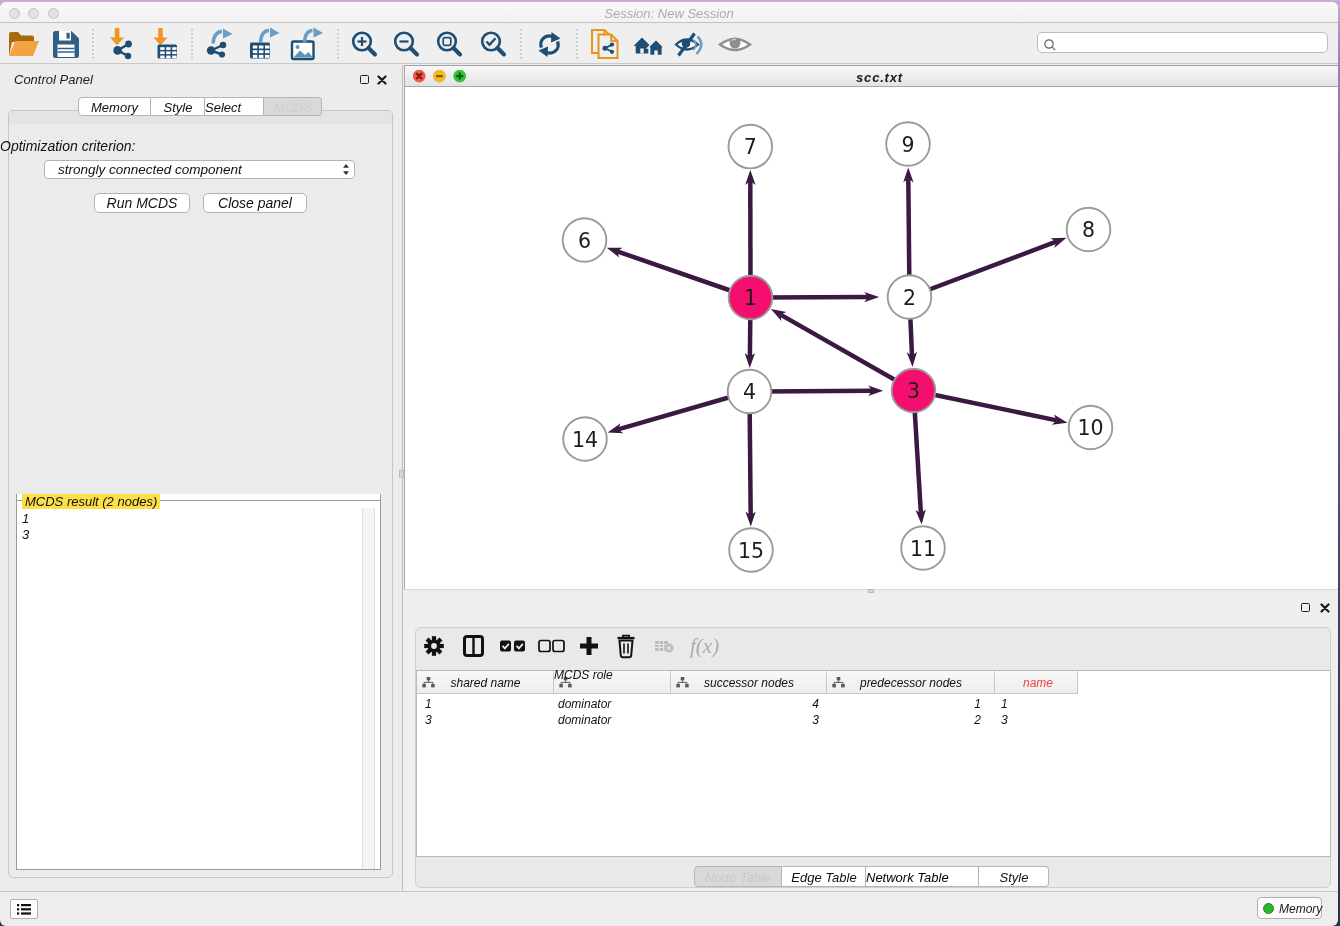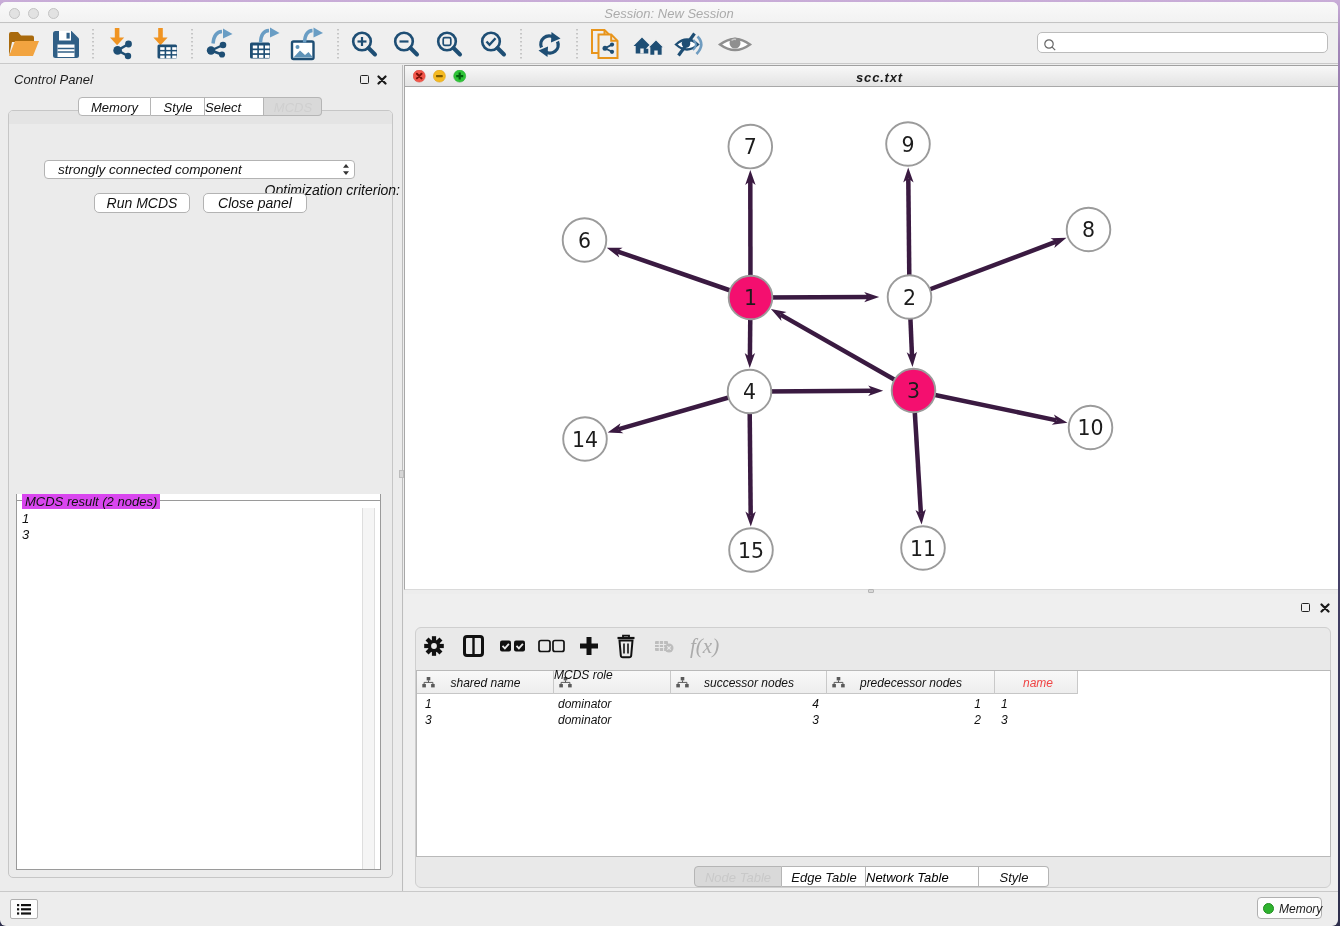--- a/index.html
+++ b/index.html
@@ -193,36 +193,36 @@
 
 <div class="abs" style="left:78px;top:97px;width:73px;height:19px;background:#fff;border:1px solid #b5b5b5;border-radius:4px 0 0 4px;"></div>
 <div class="txt" style="left:78px;top:99.5px;width:73px;text-align:center;font-size:13px;color:#111;">Memory</div>
 <div class="abs" style="left:151px;top:97px;width:54px;height:19px;background:#fff;border:1px solid #b5b5b5;border-left:none;"></div>
 <div class="txt" style="left:151px;top:99.5px;width:54px;text-align:center;font-size:13px;color:#111;">Style</div>
 <div class="abs" style="left:205px;top:97px;width:59px;height:19px;background:#fff;border:1px solid #b5b5b5;border-left:none;"></div>
 <div class="txt" style="left:205px;top:99.5px;width:59px;font-size:13px;color:#111;">Select</div>
 <div class="abs" style="left:264px;top:97px;width:58px;height:19px;background:#d9d9d9;border:1px solid #b5b5b5;border-left:none;border-radius:0 4px 4px 0;"></div>
 <div class="txt" style="left:264px;top:99.5px;width:58px;text-align:center;font-size:13px;color:#cfcfcf;">MCDS</div>
 
-<div class="txt" style="left:0;top:138px;width:400px;text-align:right;font-size:14px;color:#111;margin-top:44px;">Optimization criterion:</div>
+<div class="txt" style="left:0;top:138px;width:400px;text-align:left;font-size:14px;color:#111;">Optimization criterion:</div>
 <div class="abs" style="left:44px;top:160px;width:311px;height:19px;background:#fff;border:1px solid #b3b3b3;border-radius:4px;"></div>
 <div class="txt" style="left:58px;top:162px;font-size:13.5px;color:#111;">strongly connected component</div>
 <svg class="abs" style="left:342px;top:164px;" width="8" height="11" viewBox="0 0 8 11">
     <path d="M4 0L7 3.8H1Z" fill="#333"></path>
     <path d="M4 11L1 7.2H7Z" fill="#333"></path>
   </svg>
 <div class="abs" style="left:94px;top:192.5px;width:96px;height:20px;background:#fff;border:1px solid #b3b3b3;border-radius:5px;"></div>
 <div class="txt" style="left:94px;top:195px;width:96px;text-align:center;font-size:14px;color:#111;">Run MCDS</div>
 <div class="abs" style="left:203px;top:192.5px;width:104px;height:20px;background:#fff;border:1px solid #b3b3b3;border-radius:5px;"></div>
 <div class="txt" style="left:203px;top:195px;width:104px;text-align:center;font-size:14px;color:#111;">Close panel</div>
 
 <div class="abs" style="left:16px;top:494px;width:365px;height:376px;background:#fff;border:1px solid #9a9a9a;border-top:none;"></div>
 <div class="abs" style="left:16px;top:500px;width:365px;height:1px;background:#9a9a9a;"></div>
 <div class="abs" style="left:362px;top:508px;width:13px;height:361px;background:#f5f5f5;border-left:1px solid #dedede;border-right:1px solid #dedede;"></div>
-<div class="txt" style="left:22px;top:493.5px;font-size:13px;color:#111;background:#d946ef;padding:0 3px;">MCDS result (2 nodes)</div>
+<div class="txt" style="left:22px;top:493.5px;font-size:13px;color:#111;background:#fde047;padding:0 3px;">MCDS result (2 nodes)</div>
 <div class="txt" style="left:22px;top:511px;font-size:13px;color:#111;">1</div>
 <div class="txt" style="left:22px;top:527px;font-size:13px;color:#111;">3</div>
 
 <div class="abs" style="left:399px;top:470px;width:4.5px;height:8px;background:#d6d6d6;border:1px solid #bdbdbd;"></div>
 
 <div class="abs" style="left:404px;top:65px;width:934px;height:525px;background:#fff;border-top:1px solid #a0a0a0;border-left:1px solid #a8a8a8;border-bottom:1px solid #dadada;"></div>
 <div class="abs" style="left:405px;top:66px;width:933px;height:21px;background:linear-gradient(#f8f8f8,#e3e3e3);border-bottom:1px solid #a8a8a8;"></div>
 <svg class="abs" style="left:412.5px;top:69.8px;" width="55" height="13" viewBox="0 0 55 13">
 <circle cx="6.2" cy="6.1" r="6" fill="#f2564a" stroke="#d8473c" stroke-width="0.6"></circle>
 <path d="M3.9 3.8L8.5 8.4M8.5 3.8L3.9 8.4" stroke="#7a1008" stroke-width="2" stroke-linecap="round"></path>

